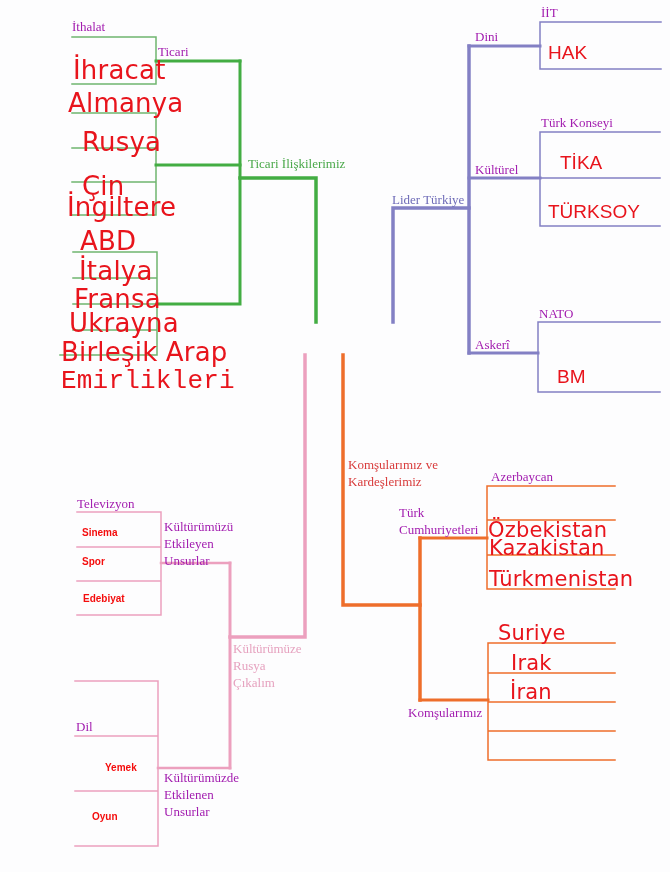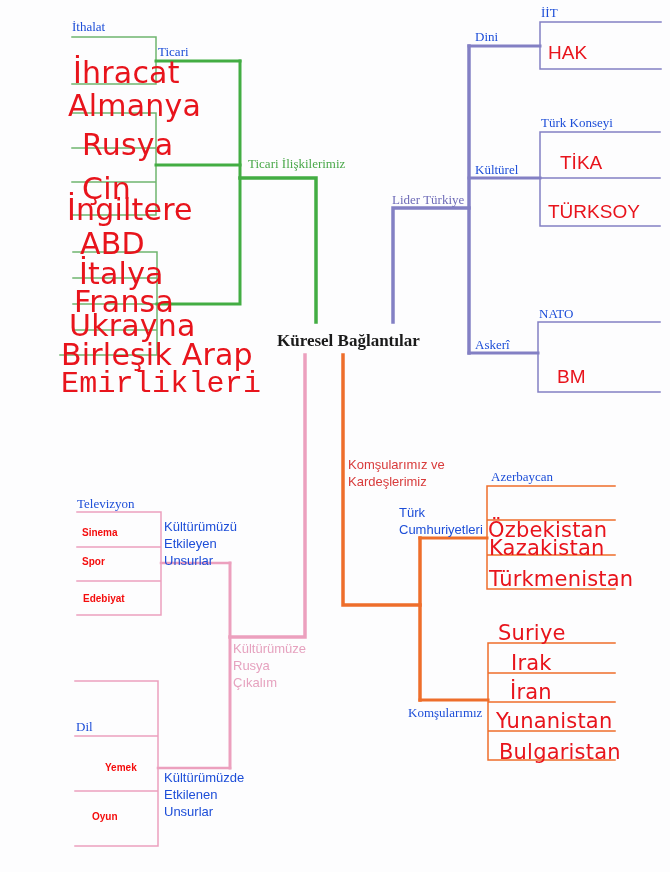--- a/index.html
+++ b/index.html
@@ -8,33 +8,33 @@
     width: 670px;
     height: 872px;
     overflow: hidden;
     background: #fdfdfe;
   }
   #lines { position: absolute; left: 0; top: 0; width: 670px; height: 872px; }
   .lbl {
     position: absolute;
     white-space: nowrap;
     font-family: "DejaVu Serif", "Liberation Serif", serif;
-    color: #1d4ed8;
+    color: #a21caf;
     line-height: 1.15;
   }
   .serif-sm { font-family: "Liberation Serif", "DejaVu Serif", serif; font-size: 13px; }
-  .serif-ml { font-family: Liberation Sans, sans-serif; font-size: 13px; line-height: 17px; white-space: pre; }
+  .serif-ml { font-family: Liberation Serif, serif; font-size: 13px; line-height: 17px; white-space: pre; }
   .root { font-family: "Liberation Serif", serif; font-weight: bold; font-size: 17px; color: #1a1a1a; }
   .hand {
     font-family: "DejaVu Sans", "Liberation Sans", sans-serif;
     color: #e8141c;
     font-size: 21px;
     letter-spacing: 0.2px;
   }
-  .hand-lg { font-size: 30px; }
+  .hand-lg { font-size: 26px; }
   .caps { font-family: Liberation Sans, sans-serif; color: #e8141c; font-size: 19px; }
   .bold-red {
     font-family: "Liberation Sans", "DejaVu Sans", sans-serif;
     font-weight: bold;
     color: #f40d0d;
     font-size: 10px;
   }
   .green-lbl { color: #4aa84a; }
   .purple-lbl { color: #6f6cb8; }
   .orange-lbl { color: #d83b3b; }
@@ -63,21 +63,20 @@
       <path d="M420 538 H487 M420 700 H488" fill="none" stroke="#ee6e2b" stroke-width="3" stroke-linecap="square"></path>
       <path d="M615 486 H487 V589 H615 M487 520 H615 M487 555 H615" fill="none" stroke="#ee6e2b" stroke-width="1.5" stroke-linecap="square"></path>
       <path d="M615 643 H488 V760 H615 M488 673 H615 M488 702 H615 M488 731 H615" fill="none" stroke="#ee6e2b" stroke-width="1.5" stroke-linecap="square"></path>
       <path d="M305 355 V637 H230" fill="none" stroke="#eca0be" stroke-width="3.5" stroke-linecap="square"></path>
       <path d="M230 563 V768" fill="none" stroke="#eca0be" stroke-width="3" stroke-linecap="square"></path>
       <path d="M161 563 H230 M158 768 H230" fill="none" stroke="#eca0be" stroke-width="2.5" stroke-linecap="square"></path>
       <path d="M77 512 H161 V615 H77 M77 547 H161 M77 581 H161" fill="none" stroke="#eca0be" stroke-width="1.5" stroke-linecap="square"></path>
       <path d="M75 681 H158 V846 H75 M75 736 H158 M75 791 H158" fill="none" stroke="#eca0be" stroke-width="1.5" stroke-linecap="square"></path>
     </svg>
 
-  <div class="lbl root" style="left:277px; top:331px;">Küresel Bağlantılar</div>
 
   <div class="lbl serif-sm" style="left:72px; top:20px;">İthalat</div>
   <div class="lbl serif-sm" style="left:158px; top:45px;">Ticari</div>
   <div class="lbl hand hand-lg" style="left:73px; top:56px;">İhracat</div>
   <div class="lbl serif-sm green-lbl" style="left:248px; top:157px;">Ticari İlişkilerimiz</div>
 
   <div class="lbl hand hand-lg" style="left:68px; top:89px;">Almanya</div>
   <div class="lbl hand hand-lg" style="left:82px; top:128px;">Rusya</div>
   <div class="lbl hand hand-lg" style="left:82px; top:172px;">Çin</div>
   <div class="lbl hand hand-lg" style="left:67px; top:193px;">İngiltere</div>
@@ -110,22 +109,20 @@
   <div class="lbl serif-ml" style="left:399px; top:521px;">Cumhuriyetleri</div>
   <div class="lbl serif-sm" style="left:491px; top:470px;">Azerbaycan</div>
   <div class="lbl hand" style="left:488px; top:518px;">Özbekistan</div>
   <div class="lbl hand" style="left:489px; top:536px;">Kazakistan</div>
   <div class="lbl hand" style="left:489px; top:567px;">Türkmenistan</div>
 
   <div class="lbl serif-sm" style="left:408px; top:706px;">Komşularımız</div>
   <div class="lbl hand" style="left:498px; top:621px;">Suriye</div>
   <div class="lbl hand" style="left:511px; top:651px;">Irak</div>
   <div class="lbl hand" style="left:502px; top:680px;margin-left:8px;">İran</div>
-  <div class="lbl hand" style="left:496px; top:709px;">Yunanistan</div>
-  <div class="lbl hand" style="left:499px; top:740px;">Bulgaristan</div>
 
   <div class="lbl serif-ml pink-lbl" style="left:233px; top:640px;">Kültürümüze</div>
   <div class="lbl serif-ml pink-lbl" style="left:233px; top:657px;">Rusya</div>
   <div class="lbl serif-ml pink-lbl" style="left:233px; top:674px;">Çıkalım</div>
 
   <div class="lbl serif-ml" style="left:164px; top:518px;">Kültürümüzü</div>
   <div class="lbl serif-ml" style="left:164px; top:535px;">Etkileyen</div>
   <div class="lbl serif-ml" style="left:164px; top:552px;">Unsurlar</div>
   <div class="lbl serif-sm" style="left:77px; top:497px;">Televizyon</div>
   <div class="lbl bold-red" style="left:82px; top:527px;">Sinema</div>

